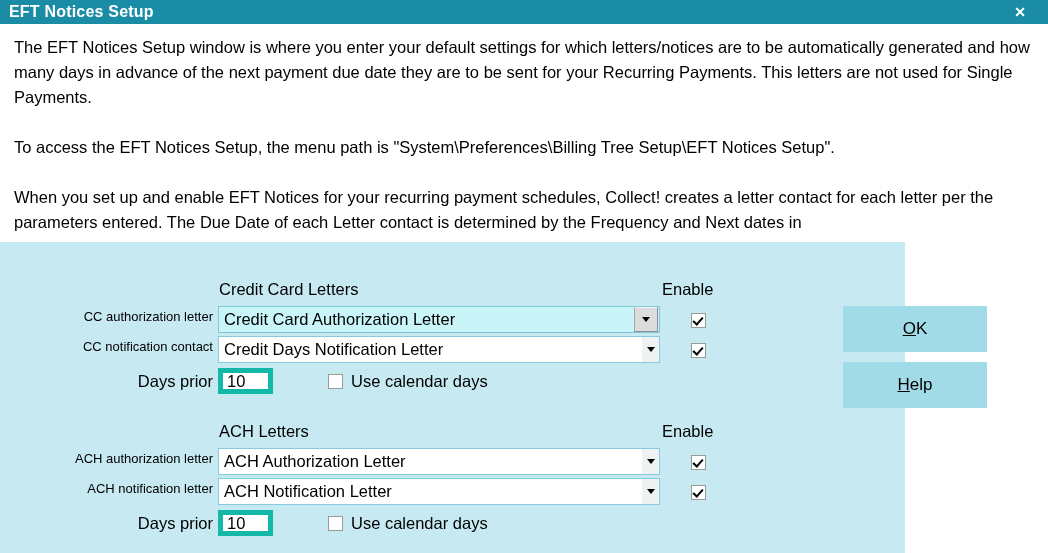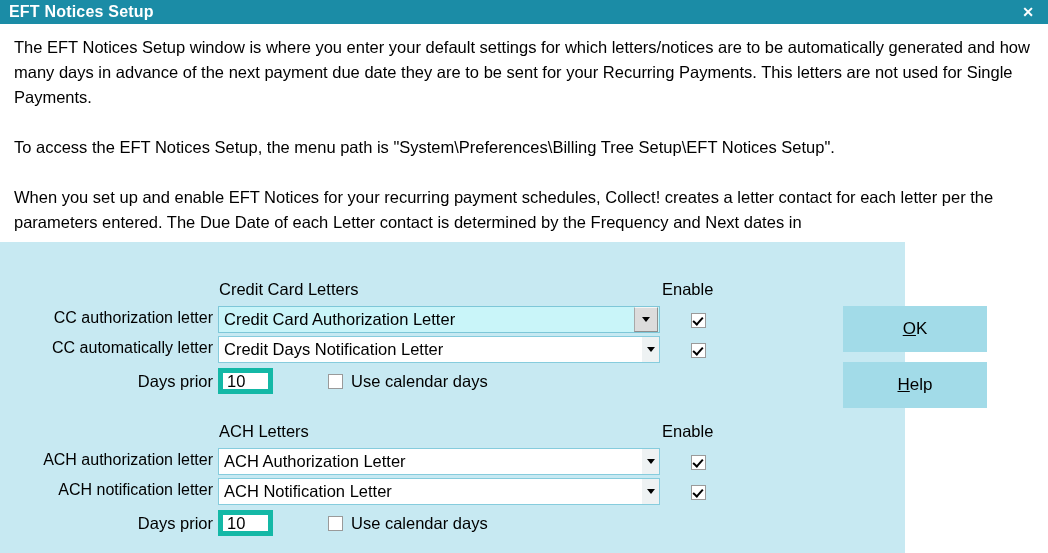--- a/index.html
+++ b/index.html
@@ -19,21 +19,21 @@
     position: relative;
     background: #ffffff;
   }
   
   .titlebar {
     height: 24px;
     background: #1b8ca6;
     display: flex;
     align-items: center;
     justify-content: space-between;
-    padding: 0 0 0 9px;
+    padding: 0 8px 0 9px;
     box-sizing: border-box;
   }
   .titlebar-title {
     color: #ffffff;
     font-size: 16px;
     font-weight: bold;
     letter-spacing: 0.2px;
     line-height: 24px;
     white-space: nowrap;
   }
@@ -113,21 +113,21 @@
     position: relative;
     height: 28px;
     margin-bottom: 2px;
   }
   .row-label {
     position: absolute;
     left: 0;
     top: 3px;
     width: 213px;
     text-align: right;
-    font-size: 16px;
+    font-size: 13px;
     color: #000;
     white-space: nowrap;
   }
   .combo {
     position: absolute;
     left: 218px;
     top: 0;
     width: 442px;
     height: 27px;
     background: #ffffff;
@@ -306,21 +306,21 @@
             <div class="combo-arrow">
                 <span class="arrow-glyph"></span>
               </div>
           </div>
           <div class="enable-box">
             <span class="cb checked"></span>
           </div>
         </div>
 
         <div class="field-row">
-          <div class="row-label">CC automatically letter</div>
+          <div class="row-label">CC notification contact</div>
           <div class="combo">
             <div class="combo-value">Credit Days Notification Letter</div>
             <div class="combo-arrow">
                 <span class="arrow-glyph"></span>
               </div>
           </div>
           <div class="enable-box">
             <span class="cb checked"></span>
           </div>
         </div>

